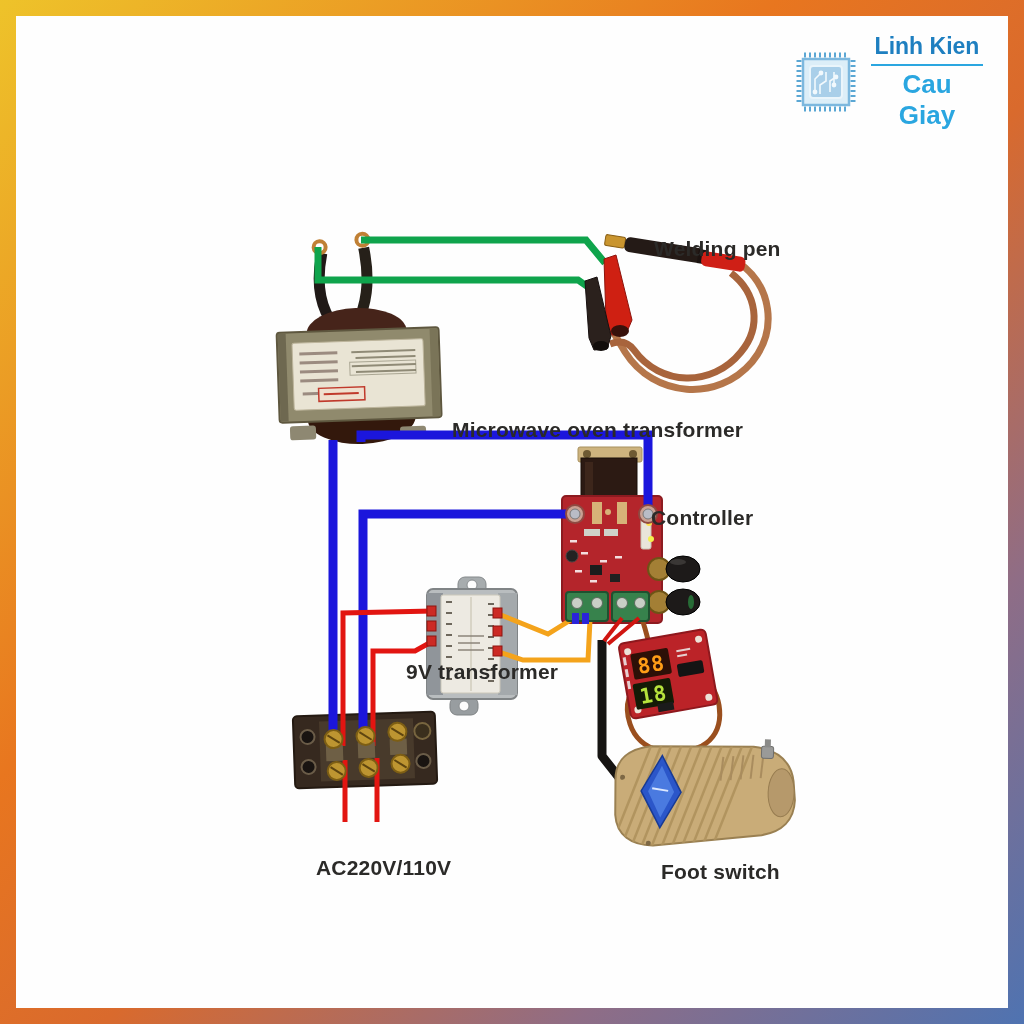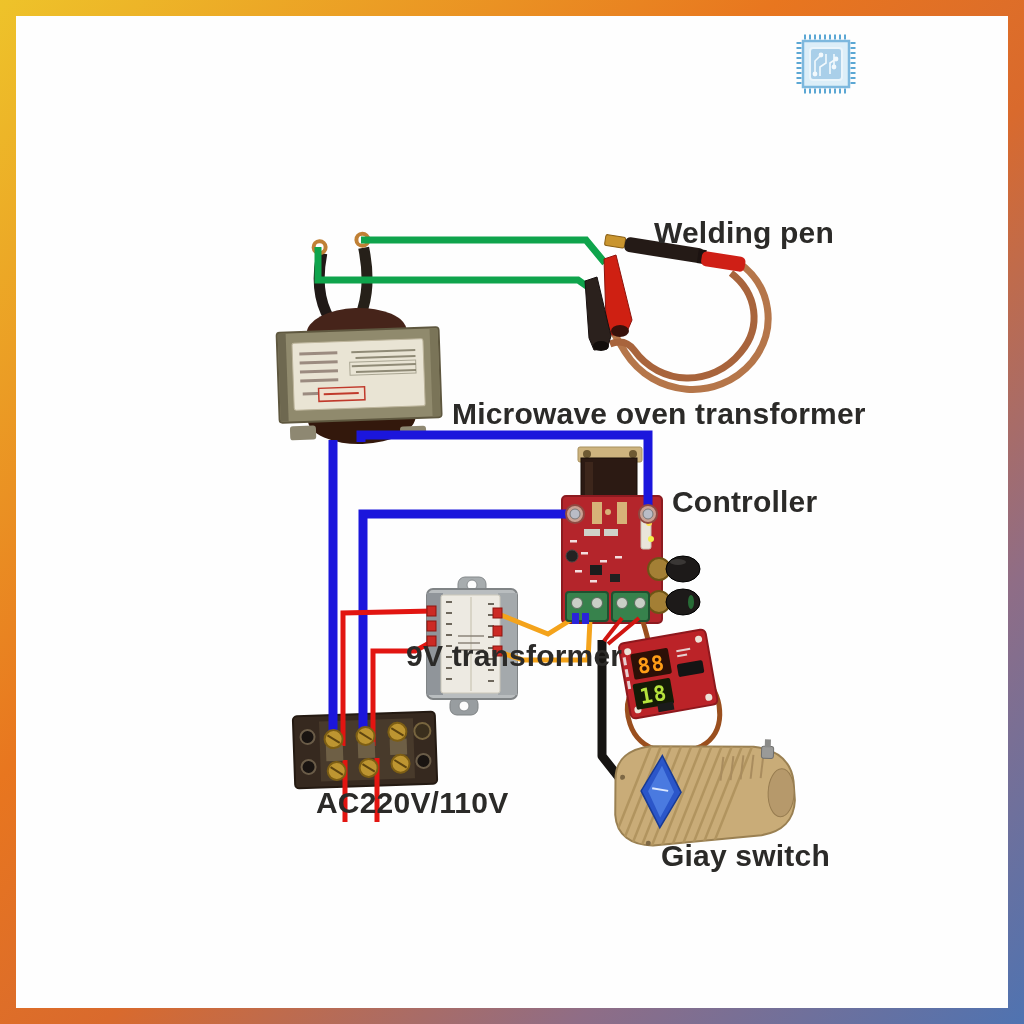--- a/index.html
+++ b/index.html
@@ -10,22 +10,22 @@
   }
   .frame{
     position:absolute;inset:0;
     background:linear-gradient(135deg,var(--frame_yellow) 0%,var(--frame_orange) 38%,#d96a2d 55%,#8f6d86 78%,var(--frame_blue) 100%);
   }
   .canvas{
     position:absolute;inset:16px;background:#fefefe;
   }
   .art{position:absolute;left:0;top:0;width:1024px;height:1024px;}
   .lbl{
-    position:absolute;font-weight:700;font-size:30px;color:var(--label_text);
-    letter-spacing:.2px;white-space:nowrap;
+    position:absolute;font-weight:700;font-size:21px;color:var(--label_text);
+    letter-spacing:.2px;white-space:nowrap;margin-top:21px;
   }
   .logo{position:absolute;left:795px;top:33px;display:flex;align-items:center;gap:14px;}
   .logo-text{width:112px;text-align:center;}
   .logo-l1{font-weight:700;font-size:23px;color:var(--logo_blue_dark);}
   .logo-l2{font-weight:700;font-size:26px;color:var(--logo_blue_light);}
   .logo-div{height:2px;background:var(--logo_blue_light);margin:4px 0 3px 0;}
   
   .w-green{stroke:var(--wire_green);stroke-width:7;fill:none;}
   .w-blue{stroke:var(--wire_blue);stroke-width:9;fill:none;}
   .w-red{stroke:var(--wire_red);stroke-width:5;fill:none;}
@@ -287,37 +287,42 @@
     </g>
     <polygon points="604,259 616,255 632,320 626,334 612,335 606,321" fill="#cf2012" stroke="#8e130c"></polygon>
     <ellipse cx="620" cy="331" rx="9" ry="6" fill="#38110b"></ellipse>
     <polygon points="585,281 597,277 611,336 607,349 594,350 589,338" fill="#2b211d" stroke="#171010"></polygon>
     <ellipse cx="601" cy="346" rx="8" ry="5" fill="#120d0b"></ellipse>
   </g>
 </svg>
 
 <div class="lbl" style="left:654px;top:216px">Welding pen</div>
 <div class="lbl" style="left:452px;top:397px">Microwave oven transformer</div>
-<div class="lbl" style="left:672px;top:485px">Controller</div>
+<div class="lbl" style="left:651px;top:485px">Controller</div>
 <div class="lbl" style="left:406px;top:639px">9V transformer</div>
-<div class="lbl" style="left:316px;top:786px">AC220V/110V</div>
-<div class="lbl" style="left:661px;top:839px">Giay switch</div>
+<div class="lbl" style="left:316px;top:835px">AC220V/110V</div>
+<div class="lbl" style="left:661px;top:839px">Foot switch</div>
 
 <div class="logo">
   <svg width="62" height="62" viewBox="0 0 62 62">
     <line x1="9" y1="4" x2="53" y2="4" stroke="#5ba7d4" stroke-width="5" stroke-dasharray="2 3"></line>
     <line x1="9" y1="58" x2="53" y2="58" stroke="#5ba7d4" stroke-width="5" stroke-dasharray="2 3"></line>
     <line x1="4" y1="9" x2="4" y2="53" stroke="#5ba7d4" stroke-width="5" stroke-dasharray="2 3"></line>
     <line x1="58" y1="9" x2="58" y2="53" stroke="#5ba7d4" stroke-width="5" stroke-dasharray="2 3"></line>
     <rect x="8" y="8" width="46" height="46" fill="#dceef8" stroke="#7db8de" stroke-width="2.5"></rect>
     <rect x="15" y="15" width="32" height="32" rx="3" fill="#a9cfe9" stroke="#eaf5fb" stroke-width="2"></rect>
     <g stroke="#f2f9fd" stroke-width="1.6" fill="none">
       <path d="M20,41 L20,28 L26,22"></path>
       <path d="M25,43 L25,34 L31,30 L31,21"></path>
       <path d="M35,41 L35,30 L41,26"></path>
       <path d="M39,21 L39,34"></path>
       <circle cx="26" cy="22" r="1.6" fill="#f2f9fd"></circle>
       <circle cx="41" cy="26" r="1.6" fill="#f2f9fd"></circle>
       <circle cx="20" cy="41" r="1.6" fill="#f2f9fd"></circle>
       <circle cx="39" cy="34" r="1.6" fill="#f2f9fd"></circle>
     </g>
   </svg>
+  <div class="logo-text">
+    <div class="logo-l1">Linh Kien</div>
+    <div class="logo-div"></div>
+    <div class="logo-l2">Cau Giay</div>
+  </div>
 </div>
 
 </body></html>

